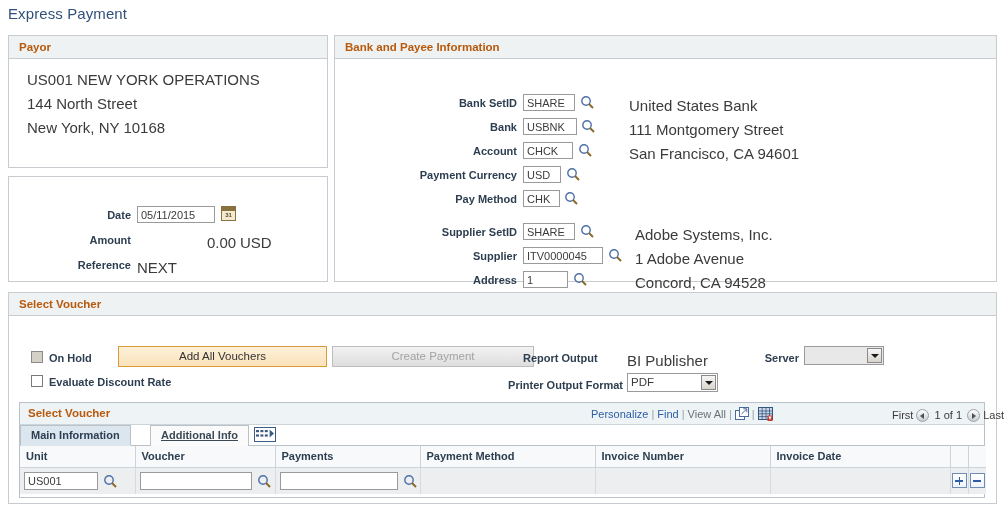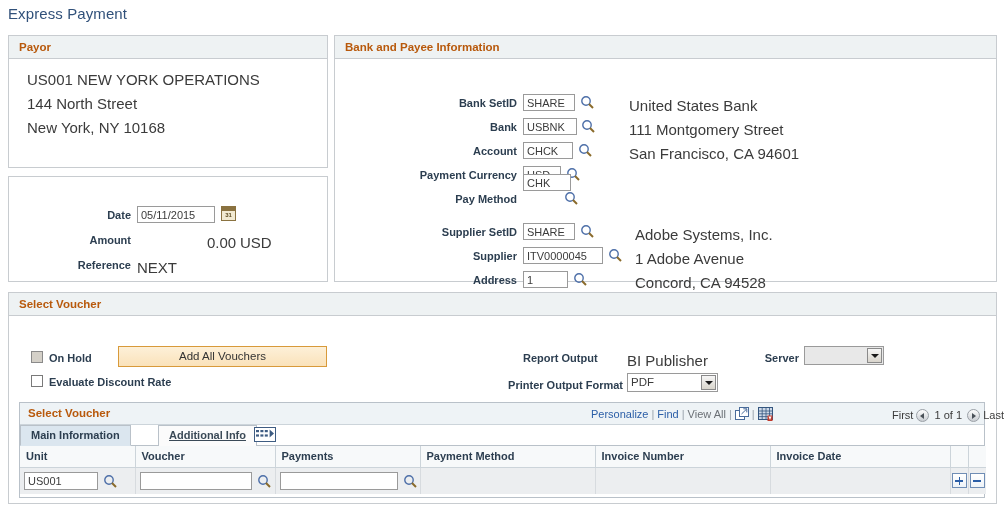--- a/index.html
+++ b/index.html
@@ -353,21 +353,21 @@
       <div class="lbl abs" style="left:46px; top:110px; width:136px;">Payment Currency</div>
       <input class="ebox" type="text" style="left: 188px; top: 107px; width: 38px;" value="USD">
       <span class="mag" style="left:231px; top:108px;">
         <svg viewBox="0 0 14 14" width="14" height="14">
             <circle cx="6" cy="6" r="4.2" fill="none" stroke="#4d6fa8" stroke-width="1.4"></circle>
             <line x1="9" y1="9" x2="13" y2="13" stroke="#8a6a2a" stroke-width="2"></line>
           </svg>
       </span>
 
       <div class="lbl abs" style="left:60px; top:134px; width:122px;">Pay Method</div>
-      <input class="ebox" type="text" style="left: 188px; top: 115px; width: 48px;" value="CHK">
+      <input class="ebox" type="text" style="left: 188px; top: 131px; width: 37px;" value="CHK">
       <span class="mag" style="left:229px; top:132px;">
         <svg viewBox="0 0 14 14" width="14" height="14">
             <circle cx="6" cy="6" r="4.2" fill="none" stroke="#4d6fa8" stroke-width="1.4"></circle>
             <line x1="9" y1="9" x2="13" y2="13" stroke="#8a6a2a" stroke-width="2"></line>
           </svg>
       </span>
 
       <div class="disp abs" style="left:294px; top:38px;">United States Bank</div>
       <div class="disp abs" style="left:294px; top:62px;">111 Montgomery Street</div>
       <div class="disp abs" style="left:294px; top:86px;">San Francisco, CA  94601</div>
@@ -410,20 +410,21 @@
     <div class="group-body" style="height:188px;">
 
       <div class="cbx disabled" style="left:22px; top:35px;"></div>
       <div class="lbl abs" style="left:40px; top:36px; text-align:left; width:70px;">On Hold</div>
 
       <div class="cbx" style="left:22px; top:59px;"></div>
       <div class="lbl abs" style="left:40px; top:60px; text-align:left; width:160px;">Evaluate Discount Rate</div>
 
       <div class="btn btn-primary" style="left:109px; top:30px; width:209px;">Add All Vouchers</div>
 
+      <div class="btn btn-disabled" style="left:323px; top:30px; width:202px;">Create Payment</div>
 
       <div class="lbl abs" style="left:514px; top:36px; text-align:left; width:110px;">Report Output</div>
       <div class="disp abs" style="left:618px; top:36px;">BI Publisher</div>
 
       <div class="lbl abs" style="left:470px; top:63px; text-align:right; width:144px;">Printer Output Format</div>
       <div class="ddl" style="left:618px; top:57px; width:91px;">
         <div class="ddl-val">PDF</div>
         <div class="ddl-btn"></div>
       </div>
 
@@ -465,21 +466,21 @@
             <span style="color:#3b3b3b;">First</span>
             <span class="nav-arrow left"></span>
             <span style="margin:0 2px;">1 of 1</span>
             <span class="nav-arrow right"></span>
             <span style="color:#3b3b3b;">Last</span>
           </div>
         </div>
 
         <div class="tabs">
           <div class="tab active" style="left:0px;">Main Information</div>
-          <div class="tab inactive" style="left:138px;">
+          <div class="tab inactive" style="left:130px;">
             <span class="u">Additional Info</span>
           </div>
           <div class="tabicon" style="left:234px;">
             <svg width="20" height="13" viewBox="0 0 20 13">
               <rect x="1" y="2" width="3" height="2.2" fill="#3e5c82"></rect>
               <rect x="5.4" y="2" width="3" height="2.2" fill="#3e5c82"></rect>
               <rect x="9.8" y="2" width="3" height="2.2" fill="#3e5c82"></rect>
               <rect x="1" y="6.4" width="3" height="2.2" fill="#3e5c82"></rect>
               <rect x="5.4" y="6.4" width="3" height="2.2" fill="#3e5c82"></rect>
               <rect x="9.8" y="6.4" width="3" height="2.2" fill="#3e5c82"></rect>

